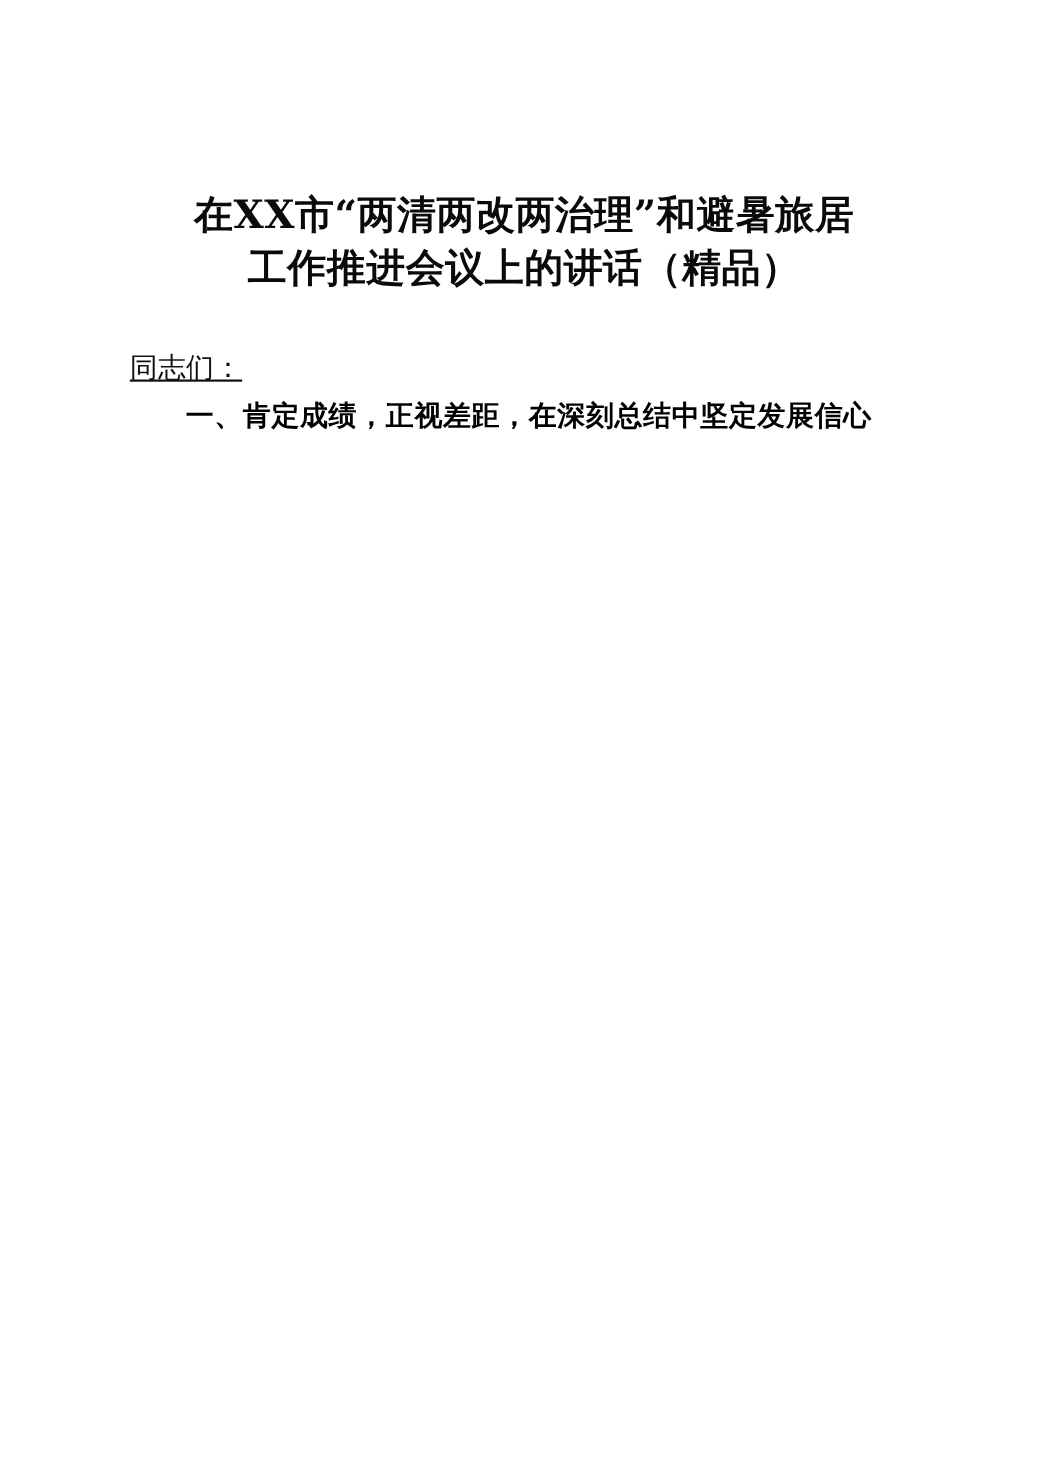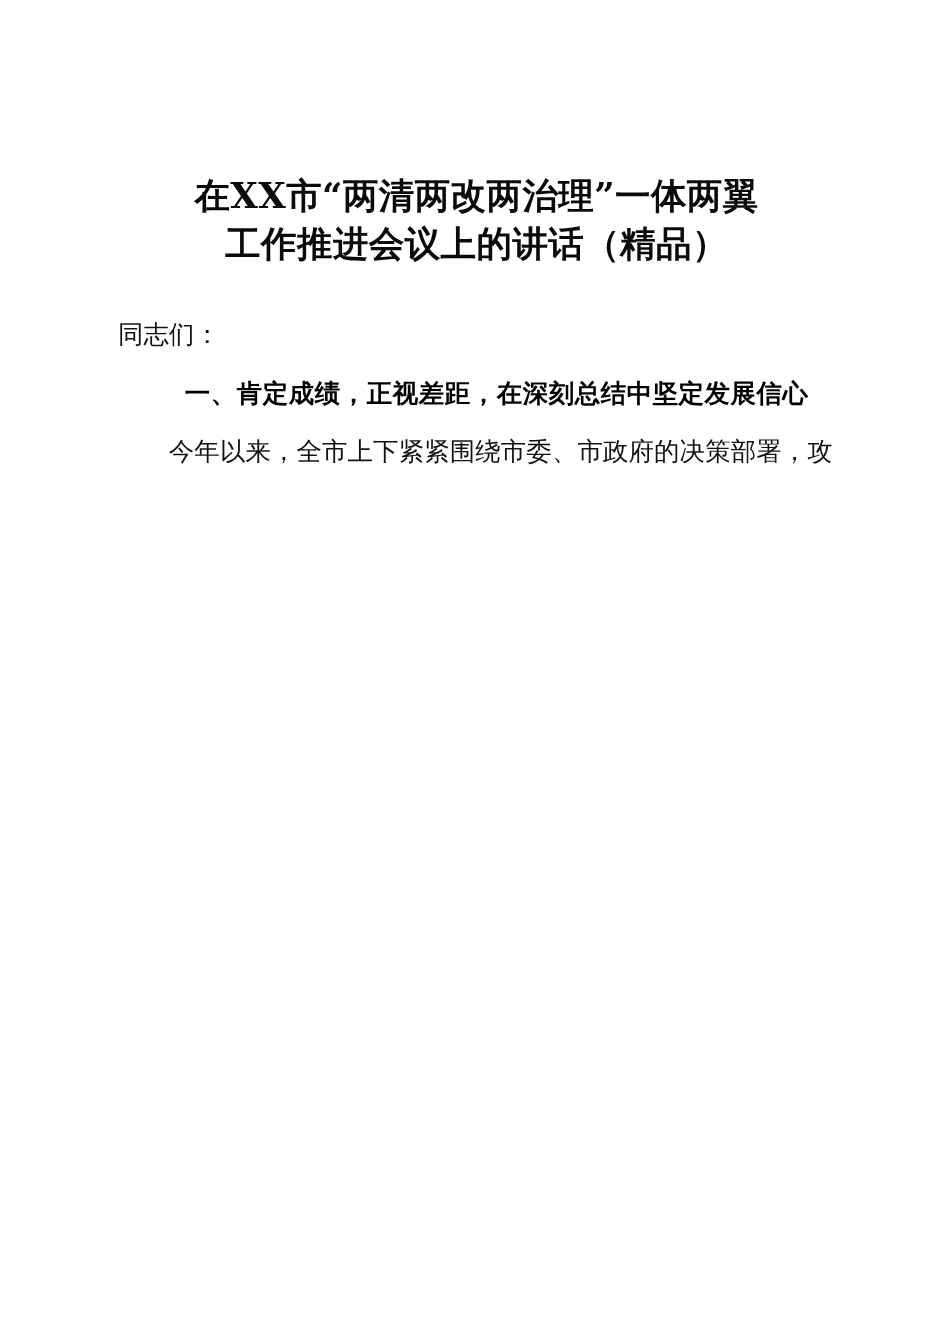--- a/index.html
+++ b/index.html
@@ -73,52 +73,52 @@
     word-break: break-all;
   }
 
   p.para.indent {
     text-indent: 2em;
   }
 
   
   p.para.flush {
     text-align: left;
+    text-decoration: underline;
   }
 
   
   p.section-heading {
-    margin: 16px;
+    margin: 0;
     padding: 0;
     text-indent: 2em;
     font-family: "DejaVu Sans", "Liberation Sans", sans-serif;
     font-weight: 700;
     font-size: 25.4px;
     line-height: 42.6px;
     letter-spacing: 0.6px;
     color: #000000;
     text-align: left;
   }
 </style>
 </head>
 <body>
 
 <div class="page">
 
   <div class="content">
 
-    <h1 class="doc-title">在XX市“两清两改两治理”一体两翼
+    <h1 class="doc-title">在XX市“两清两改两治理”和避暑旅居
 工作推进会议上的讲话（精品）</h1>
 
     <div class="body-block">
 
       <p class="para flush">同志们：</p>
 
 
 
 
       <p class="section-heading">一、肯定成绩，正视差距，在深刻总结中坚定发展信心</p>
 
-      <p class="para indent flush">今年以来，全市上下紧紧围绕市委、市政府的决策部署，攻</p>
 
     </div>
   </div>
 </div>
 
 </body></html>

